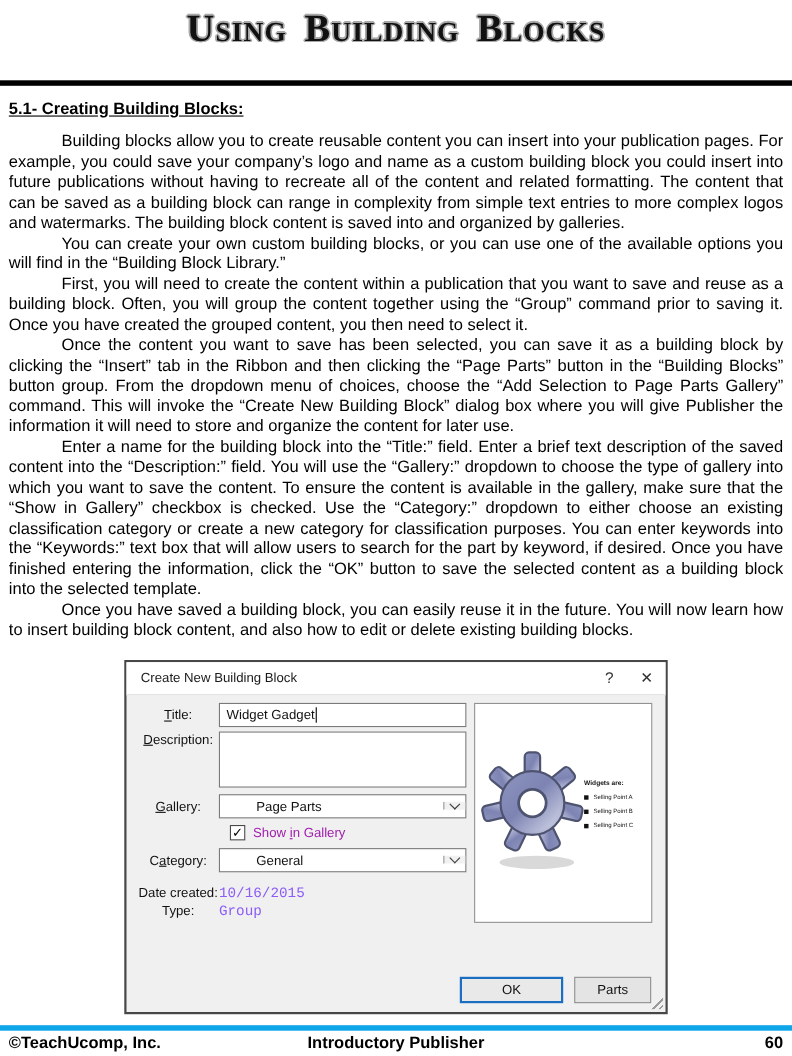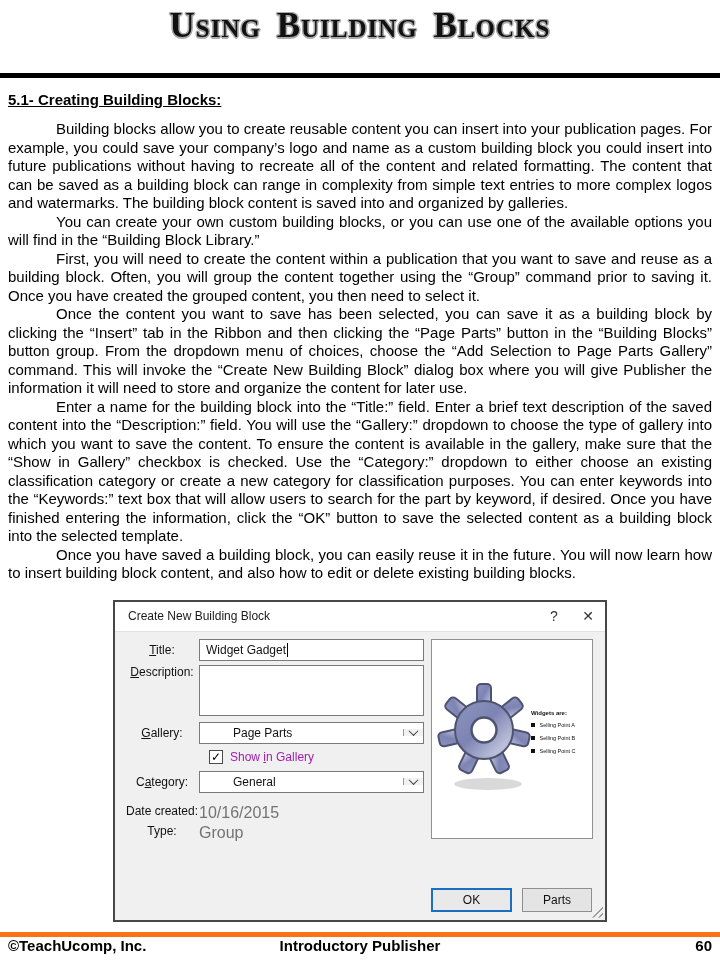--- a/index.html
+++ b/index.html
@@ -114,21 +114,21 @@
     border:1px solid #4a4a4a;
     display:flex; align-items:center; justify-content:center;
     font-size:12px; line-height:12px; color:#000;
     margin-right:7px;
   }
   .cb-label { font-size:12px; color:#a21caf; }
 
   .meta { margin-top:11px; }
   .meta .row { margin-bottom:2px; }
   .meta .lbl { padding-top:0; }
-  .meta-val { font-size:16px; color:#737373; }
+  .meta-val { font-size:13px; color:#8b5cf6;font-family:Liberation Mono, monospace; }
 
   .preview {
     position:absolute;
     top:7px; right:12px;
     width:162px; height:200px;
     background:#fff;
     border:1px solid #919191;
   }
   .gear-wrap { position:absolute; left:0px; top:36px; }
   .pv-text { position:absolute; left:99px; top:70px; width:60px; }
@@ -142,37 +142,37 @@
     right:13px; bottom:8px;
     display:flex; gap:10px;
   }
   .btn {
     height:24px;
     font-size:12px; color:#111;
     display:flex; align-items:center; justify-content:center;
     background:#e4e4e4;
     border:1px solid #8f8f8f;
   }
-  .btn-ok { width:81px; border:2px solid #1b6ec2; background:#e9e9e9; }
+  .btn-ok { width:94px; border:2px solid #1b6ec2; background:#e9e9e9; }
   .btn-cancel { width:70px; }
 
   .grip {
     position:absolute; right:2px; bottom:2px;
     width:13px; height:13px;
     background:repeating-linear-gradient(135deg, transparent 0 2.5px, #9b9b9b 2.5px 4px);
     clip-path:polygon(100% 0, 100% 100%, 0 100%);
   }
 
   
   .footer {
     position:absolute;
     left:0; right:0; bottom:0;
     height:28px;
-    border-top:5px solid #f97316;
-    display:flex; align-items:flex-start;
+    border-top:5px solid #0ea5e9;
+    display:flex; align-items:center;
     padding:0 8px;
     font-size:15px; font-weight:bold;
   }
   .footer .f-left { }
   .footer .f-center {
     position:absolute; left:50%; transform:translateX(-50%);
   }
   .footer .f-right { margin-left:auto; }
 
   u { text-decoration:underline; }

